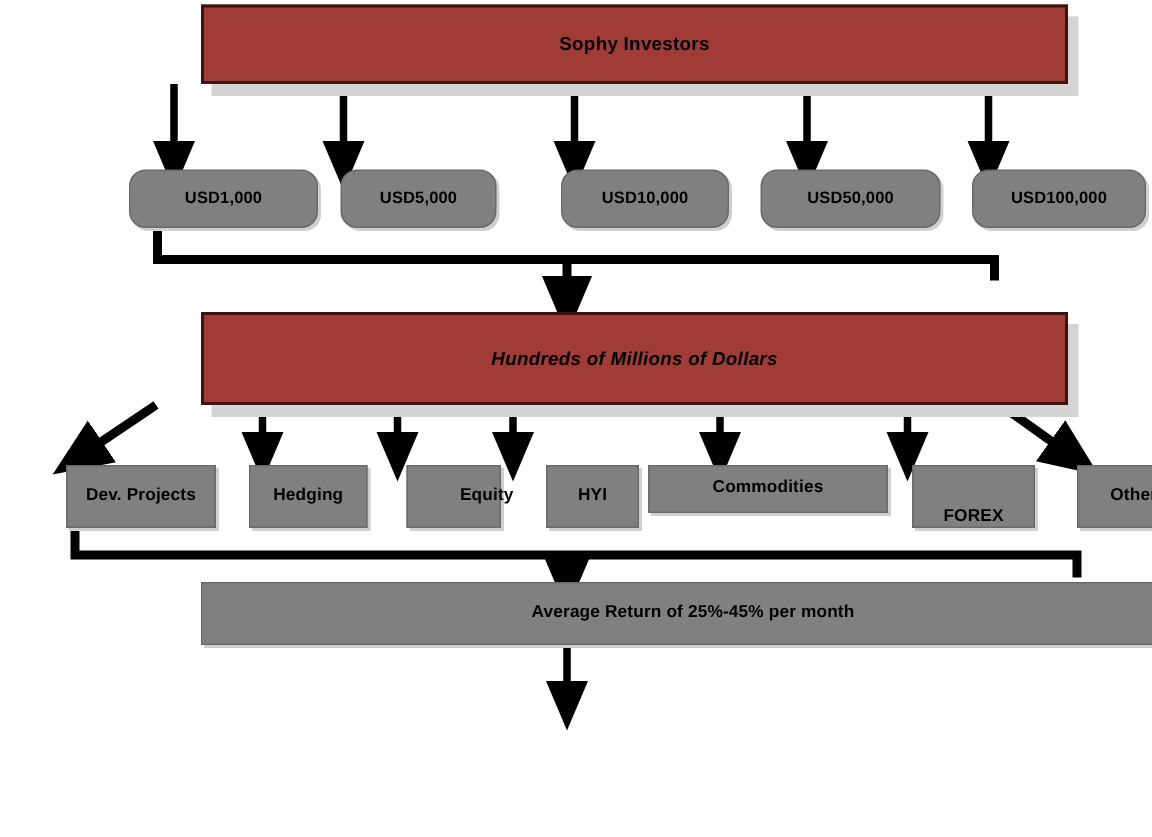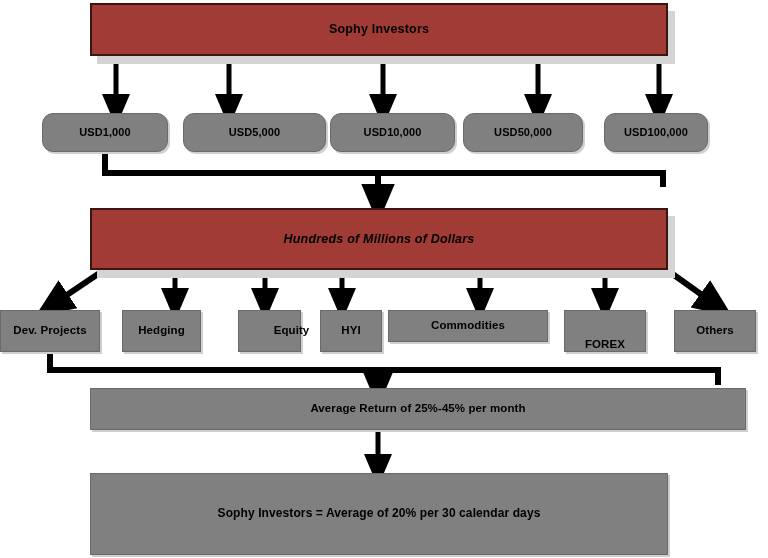--- a/index.html
+++ b/index.html
@@ -31,20 +31,21 @@
     position: absolute;
     box-sizing: border-box;
     display: flex;
     align-items: center;
     justify-content: center;
     text-align: center;
     color: #000000;
     font-weight: bold;
     line-height: 1.15;
     z-index: 3;
+    margin-left: 44px;
   }
   .node-red {
     background: #A03B35;
     border: 2px solid #3a1512;
     box-shadow: 7px 8px 0 0 #d4d4d4;
     font-size: 12.5px;
     letter-spacing: 0.2px;
   }
   .node-gray {
     background: #808080;
@@ -109,60 +110,57 @@
     </g>
   </svg>
 
   <div class="node node-red" style="left:90px; top:3px; width:578px; height:53px;">
     <span>Sophy Investors</span>
   </div>
 
   <div class="node node-gray tier" style="left:42px; top:113px; width:126px; height:39px;">
     <span>USD1,000</span>
   </div>
-  <div class="node node-gray tier" style="left:183px; top:113px; width:143px; height:39px;">
+  <div class="node node-gray tier" style="left:183px; top:113px; width:104px; height:39px;">
     <span>USD5,000</span>
   </div>
-  <div class="node node-gray tier" style="left:330px; top:113px; width:125px; height:39px;">
+  <div class="node node-gray tier" style="left:330px; top:113px; width:112px; height:39px;">
     <span>USD10,000</span>
   </div>
   <div class="node node-gray tier" style="left:463px; top:113px; width:120px; height:39px;">
     <span>USD50,000</span>
   </div>
-  <div class="node node-gray tier" style="left:604px; top:113px; width:104px; height:39px;">
+  <div class="node node-gray tier" style="left:604px; top:113px; width:116px; height:39px;">
     <span>USD100,000</span>
   </div>
 
   <div class="node node-red" style="left:90px; top:208px; width:578px; height:62px;font-style:italic;">
     <span>Hundreds of Millions of Dollars</span>
   </div>
 
   <div class="node node-gray" style="left:122px; top:310px; width:79px; height:42px;">
     <span>Hedging</span>
   </div>
   <div class="node node-gray" style="left:0px; top:310px; width:100px; height:42px;">
     <span>Dev. Projects</span>
   </div>
-  <div class="node node-gray" style="left:238px; top:310px; width:63px; height:42px;padding-left:44px;">
+  <div class="node node-gray" style="left:227px; top:310px; width:63px; height:42px;padding-left:44px;">
     <span>Equity</span>
   </div>
   <div class="node node-gray" style="left:320px; top:310px; width:62px; height:42px;">
     <span>HYI</span>
   </div>
   <div class="node node-gray" style="left:388px; top:310px; width:160px; height:32px;">
     <span>Commodities</span>
   </div>
   <div class="node node-gray" style="left:564px; top:310px; width:82px; height:42px;align-items:flex-end;">
     <span>FOREX</span>
   </div>
   <div class="node node-gray" style="left:674px; top:310px; width:82px; height:42px;">
     <span>Others</span>
   </div>
 
   <div class="node node-gray wide-note" style="left:90px; top:388px; width:656px; height:42px;">
     <span>Average Return of 25%-45% per month</span>
   </div>
 
-  <div class="node node-gray bottom-box" style="left:90px; top:473px; width:578px; height:82px;">
-    <span>Sophy Investors = Average of 20% per 30 calendar days</span>
-  </div>
 
 </div>
 
 </body></html>

